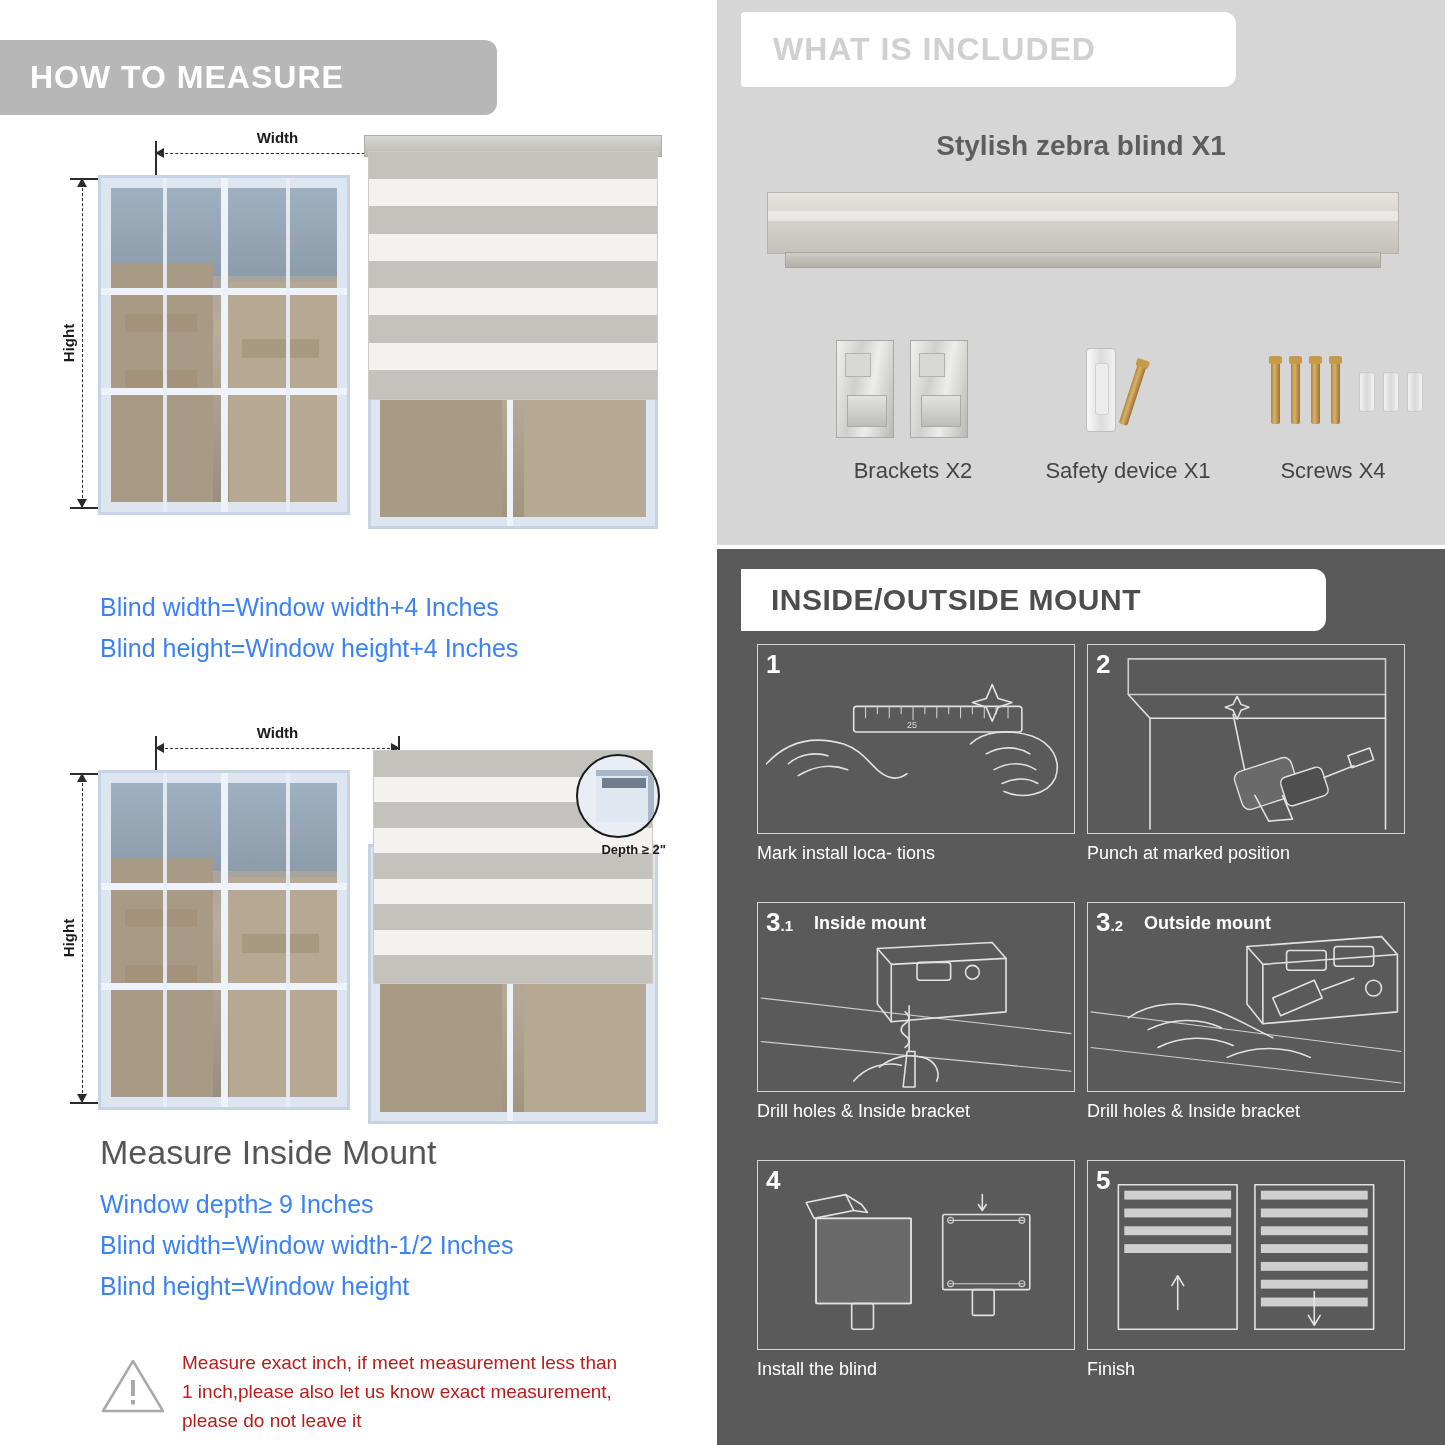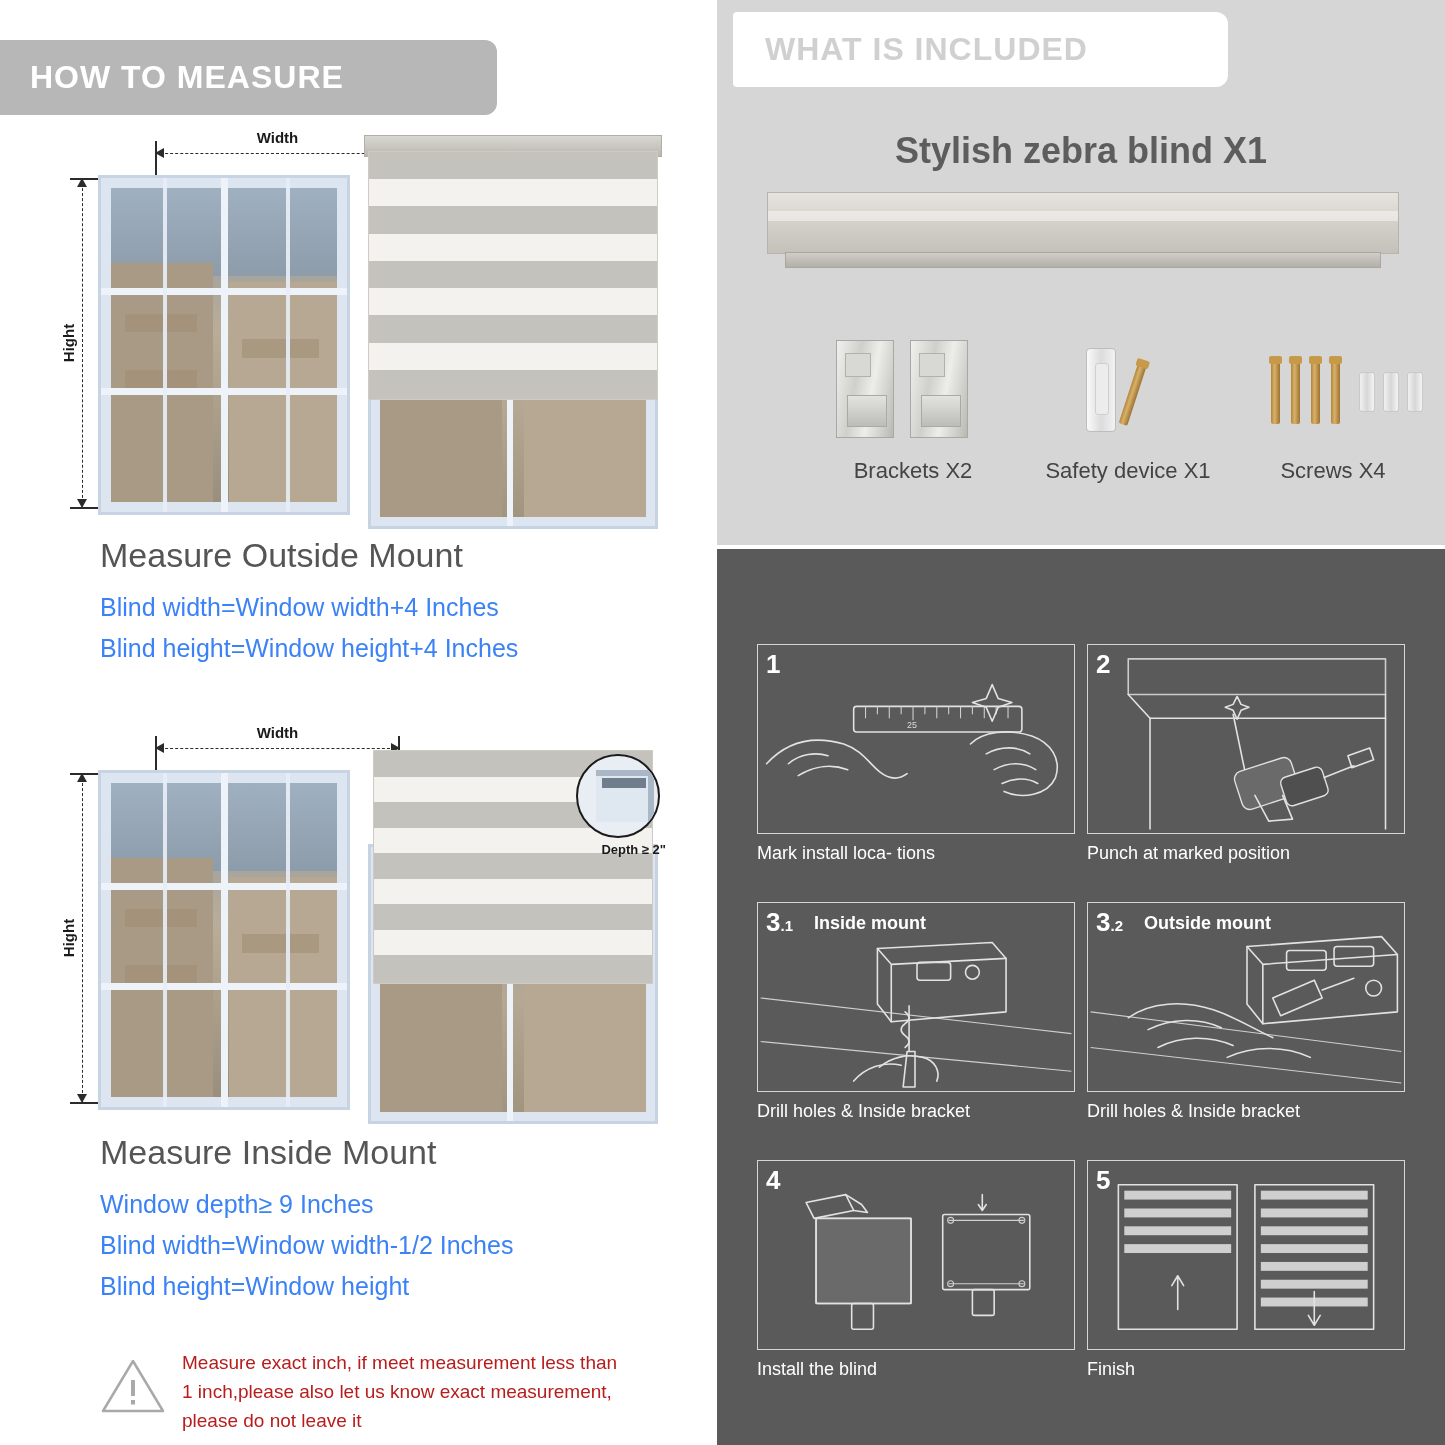--- a/index.html
+++ b/index.html
@@ -153,33 +153,33 @@
     position:absolute; left:82px; top:0; width:450px;
     font-size:19px; line-height:29px; color:#b91c1c;
   }
 
   
   .right-top {
     position:absolute; left:717px; top:0; width:728px; height:545px;
     background:#d6d6d6;
   }
   .banner-right {
-    position:absolute; left:16px; top:12px; width:495px; height:75px;
+    position:absolute; left:24px; top:12px; width:495px; height:75px;
     background:#ffffff;
     border-top-right-radius:12px; border-bottom-right-radius:12px;
     border-top-left-radius:4px; border-bottom-left-radius:4px;
     display:flex; align-items:center;
   }
   .banner-right .txt {
     color:#d0d0d0; font-size:32px; font-weight:bold; letter-spacing:1px;
     margin-left:32px;
   }
   .incl-title {
     position:absolute; left:0; top:130px; width:100%; text-align:center;
-    font-size:36px; font-weight:bold; color:#5d5d5d;
+    font-size:28px; font-weight:bold; color:#5d5d5d;
   }
   .big-blind {
     position:absolute; left:50px; top:192px; width:632px; height:88px;
   }
   .big-blind .bar {
     position:absolute; left:0; top:0; width:100%; height:62px;
     background:linear-gradient(180deg,#e6e4de 0%, #d2d0c9 50%, #c3c1b9 100%);
     border:1px solid #b6b4ac;
   }
   .big-blind .bar::after {
@@ -342,21 +342,20 @@
           <div class="stripe-l" style="position:absolute;left:0;top:33%;width:100%;height:11%;"></div>
           <div class="stripe-d" style="position:absolute;left:0;top:44%;width:100%;height:11%;"></div>
           <div class="stripe-l" style="position:absolute;left:0;top:55%;width:100%;height:11%;"></div>
           <div class="stripe-d" style="position:absolute;left:0;top:66%;width:100%;height:11%;"></div>
           <div class="stripe-l" style="position:absolute;left:0;top:77%;width:100%;height:11%;"></div>
           <div class="stripe-d" style="position:absolute;left:0;top:88%;width:100%;height:12%;"></div>
         </div>
       </div>
     </div>
 
-    <div class="sec-title" style="left:100px; top:508px;">Measure Outside Mount</div>
     <div class="sec-line" style="left:100px; top:565px;">Blind width=Window width+4 Inches</div>
     <div class="sec-line" style="left:100px; top:606px;">Blind height=Window height+4 Inches</div>
 
     <div class="measure-fig-2">
 
       <div class="dim-top">
         <div class="dim-line-h"></div>
         <div class="arrow-l"></div>
           <div class="arrow-r"></div>
         <div class="lbl">Width</div>
@@ -468,20 +467,23 @@
         <div class="screw-gold" style="left:98px; top:32px;"></div>
         <div class="plug-small" style="left:126px; top:42px;"></div>
         <div class="plug-small" style="left:150px; top:42px;"></div>
         <div class="plug-small" style="left:174px; top:42px;"></div>
         <div class="cap">Screws X4</div>
       </div>
     </div>
   </div>
 
   <div class="right-bottom">
+    <div class="banner-mount">
+      <span class="txt">INSIDE/OUTSIDE MOUNT</span>
+    </div>
 
     <div class="steps">
 
       <div class="step" style="left:0; top:0;">
         <div class="frame">
           <div class="num">1</div>
           <div class="sketch">
             <svg viewBox="0 0 318 190">
               <path class="stroke" d="M8 120 C30 96, 58 92, 86 100 C104 106, 112 120, 122 128 C132 136, 142 136, 150 130"></path>
               <path class="stroke" d="M30 120 C42 110, 58 108, 70 112"></path>

